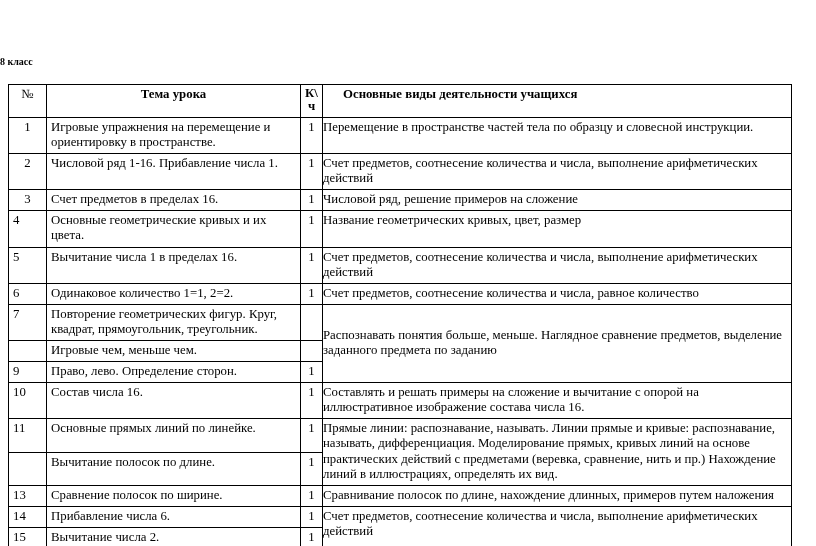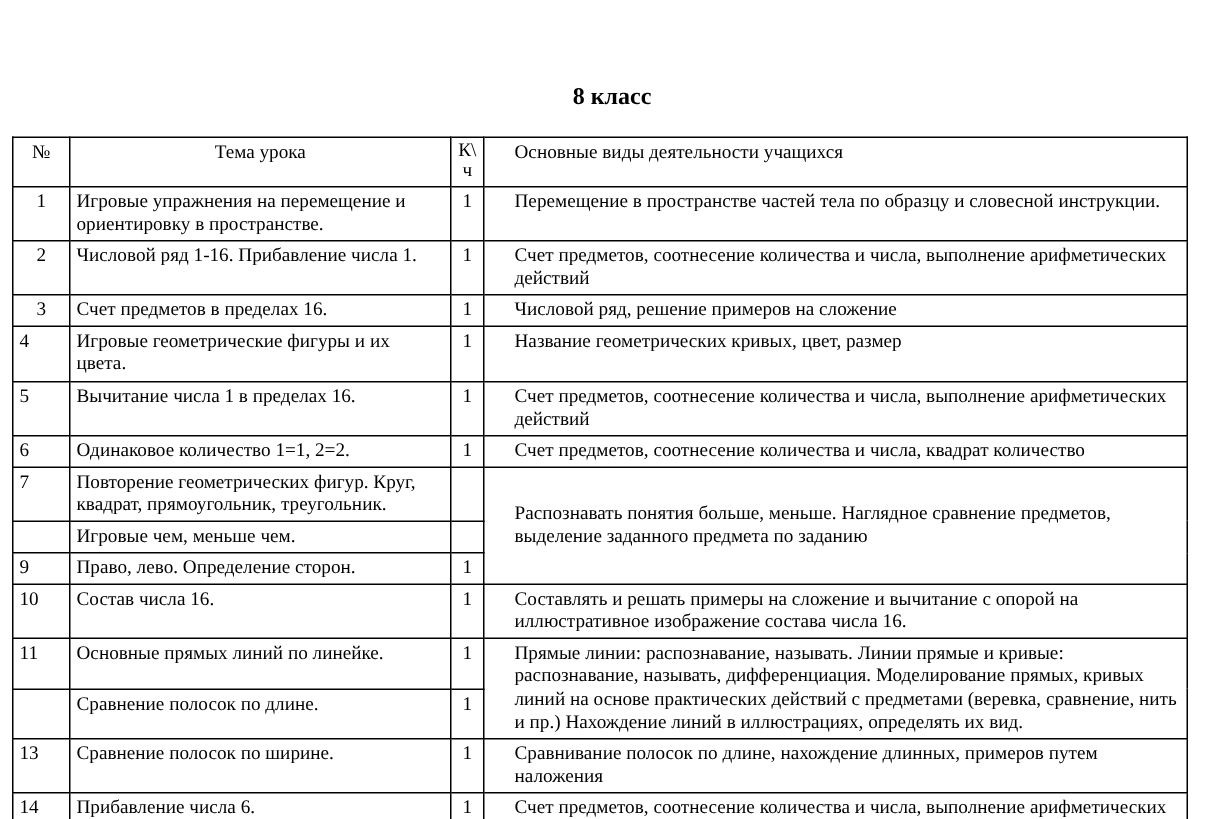--- a/index.html
+++ b/index.html
@@ -7,51 +7,50 @@
     width: 816px;
     height: 546px;
     overflow: hidden;
     background: #ffffff;
     color: #000000;
     font-family: "Liberation Serif", "DejaVu Serif", serif;
   }
   .page { width: 816px; height: 546px; position: relative; }
   .page-title {
     margin-top: 56px;
-    text-align: center;
     font-weight: bold;
-    font-size: 16px;
+    font-size: 10px;
   }
   table.lesson-table {
     border-collapse: collapse;
     table-layout: fixed;
     margin: 17px 0 0 8px;
     width: 783px;
   }
   .col-num   { width: 38px;  }
   .col-topic { width: 254px; }
   .col-hours { width: 22px;  }
   .col-act   { width: 469px; }
   .lesson-table th, .lesson-table td {
     border: 1px solid #000000;
     vertical-align: top;
     padding: 2px 4px 3px 4px;
     font-size: 12.8px;
     line-height: 1.18;
     overflow: hidden;
     word-wrap: break-word;
   }
-  .lesson-table th { font-weight: normal; text-align: center; }
+  .lesson-table th { font-weight: bold; text-align: center; }
   th.c-num-h { font-weight: normal; }
   th.c-hours-h { padding-left: 0; padding-right: 0; line-height: 1.05; }
   th.c-act-h { text-align: left; padding-left: 20px; margin-left: 20px; }
   td.c-num { text-align: center; }
   td.c-num.left { text-align: left; padding-left: 4px; }
   td.c-hours { text-align: center; padding-left: 0; padding-right: 0; }
-  td.c-act { padding-left: 20px; padding-right: 5px; }
+  td.c-act { padding-left: 0; padding-right: 5px; }
   td.v-mid { vertical-align: middle; }
 </style>
 </head>
 <body>
 
 <div class="page">
 
   <div class="page-title">8 класс</div>
 
   <table class="lesson-table">
@@ -87,37 +86,37 @@
 
       <tr>
         <td class="c-num">3</td>
         <td class="c-topic">Счет предметов в пределах 16.</td>
         <td class="c-hours">1</td>
         <td class="c-act">Числовой ряд, решение примеров на сложение</td>
       </tr>
 
       <tr>
         <td class="c-num left">4</td>
-        <td class="c-topic">Игровые геометрические фигуры и их цвета.</td>
+        <td class="c-topic">Основные геометрические кривых и их цвета.</td>
         <td class="c-hours">1</td>
         <td class="c-act">Название геометрических кривых, цвет, размер</td>
       </tr>
 
       <tr>
         <td class="c-num left">5</td>
         <td class="c-topic">Вычитание числа 1 в пределах 16.</td>
         <td class="c-hours">1</td>
         <td class="c-act">Счет предметов, соотнесение количества и числа, выполнение арифметических действий</td>
       </tr>
 
       <tr>
         <td class="c-num left">6</td>
         <td class="c-topic">Одинаковое количество 1=1, 2=2.</td>
         <td class="c-hours">1</td>
-        <td class="c-act">Счет предметов, соотнесение количества и числа, квадрат количество</td>
+        <td class="c-act">Счет предметов, соотнесение количества и числа, равное количество</td>
       </tr>
 
       <tr>
         <td class="c-num left">7</td>
         <td class="c-topic">Повторение геометрических фигур. Круг, квадрат, прямоугольник, треугольник.</td>
         <td class="c-hours"></td>
         <td class="c-act v-mid" rowspan="3">Распознавать понятия больше, меньше. Наглядное сравнение предметов, выделение заданного предмета по заданию</td>
       </tr>
 
       <tr>
@@ -141,21 +140,21 @@
 
       <tr>
         <td class="c-num left">11</td>
         <td class="c-topic">Основные прямых линий по линейке.</td>
         <td class="c-hours">1</td>
         <td class="c-act" rowspan="2">Прямые линии: распознавание, называть. Линии прямые и кривые: распознавание, называть, дифференциация. Моделирование прямых, кривых линий на основе практических действий с предметами (веревка, сравнение, нить и пр.) Нахождение линий в иллюстрациях, определять их вид.</td>
       </tr>
 
       <tr>
         <td class="c-num"></td>
-        <td class="c-topic">Сравнение полосок по длине.</td>
+        <td class="c-topic">Вычитание полосок по длине.</td>
         <td class="c-hours">1</td>
       </tr>
 
       <tr>
         <td class="c-num left">13</td>
         <td class="c-topic">Сравнение полосок по ширине.</td>
         <td class="c-hours">1</td>
         <td class="c-act">Сравнивание полосок по длине, нахождение длинных, примеров путем наложения</td>
       </tr>
 

